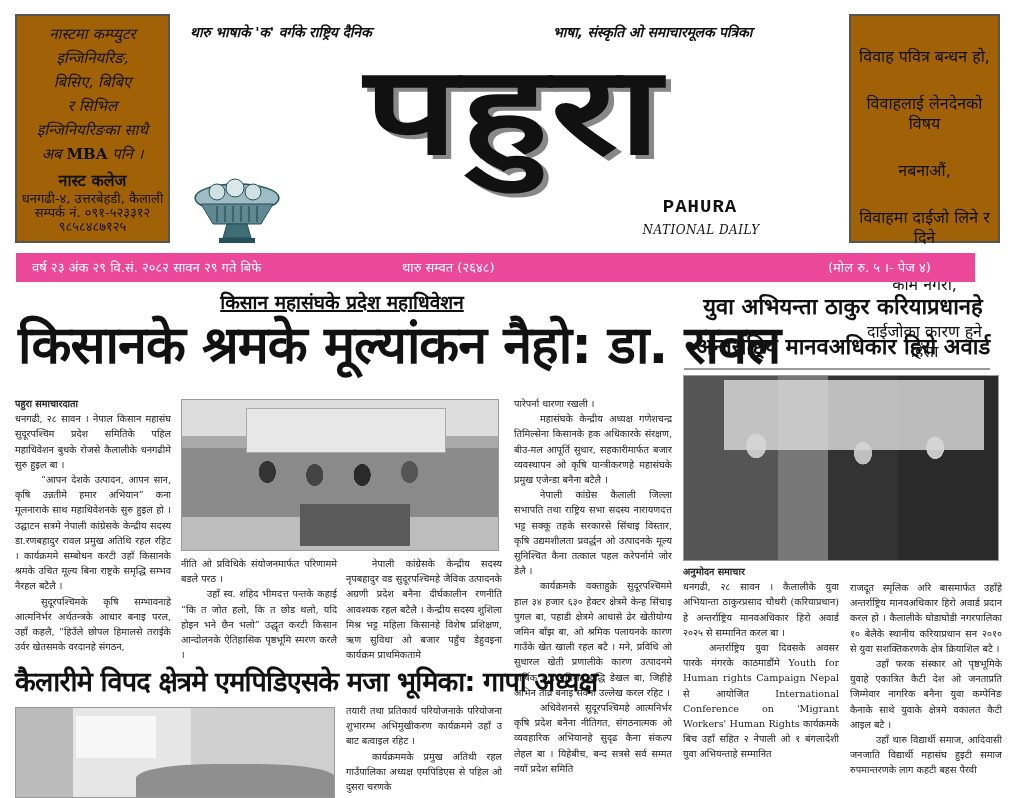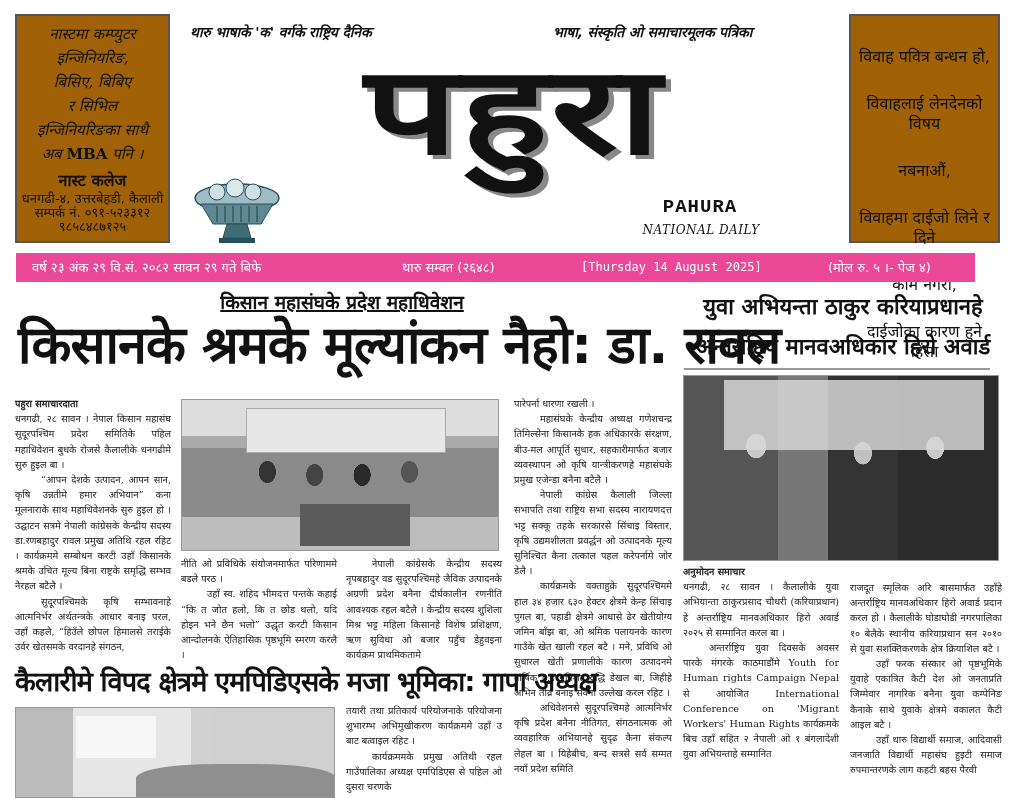--- a/index.html
+++ b/index.html
@@ -118,21 +118,20 @@
   <path d="M40 48 L60 48 L64 62 L36 62 Z" fill="#3f6c75" stroke="#24505a"></path>
   <rect x="32" y="62" width="36" height="5" fill="#24505a"></rect>
 </svg>
 
 <div class="pahura-en">PAHURA</div>
 <div class="national">NATIONAL DAILY</div>
 
 <div class="dateline">
   <span style="left:16px;">वर्ष २३  अंक  २९  वि.सं. २०८२ सावन २९ गते बिफे</span>
   <span style="left:386px;">थारु सम्वत (२६४८)</span>
-  <span style="left:565px;font-family:'DejaVu Sans Mono',monospace;font-size:12px;">[Thursday 14 August  2025]</span>
   <span style="left:812px;">(मोल रु. ५ ।- पेज ४)</span>
 </div>
 
 <div class="kicker">किसान महासंघके प्रदेश महाधिवेशन</div>
 <div class="headline">किसानके श्रमके मूल्यांकन नैहो: डा. रावल</div>
 
 <div class="col" style="left:15px;top:396px;width:156px;">
   <p class="byline">पहुरा समाचारदाता</p>
   <p>धनगढी, २८ सावन । नेपाल किसान महासंघ सुदूरपश्चिम प्रदेश समितिके पहिल महाधिवेशन बुधके रोजसे कैलालीके धनगढीमे सुरु हुइल बा ।</p>
   <p class="ind">“आपन देशके उत्पादन, आपन सान, कृषि उन्नतीमे हमार अभियान” कना मूलनाराके साथ महाधिवेशनके सुरु हुइल हो । उद्घाटन सत्रमे नेपाली कांग्रेसके केन्द्रीय सदस्य डा.रणबहादुर रावल प्रमुख अतिथि रहल रहिट । कार्यक्रममे सम्बोधन करटी उहाँ किसानके श्रमके उचित मूल्य बिना राष्ट्रके समृद्धि सम्भव नैरहल बटैलै ।</p>

